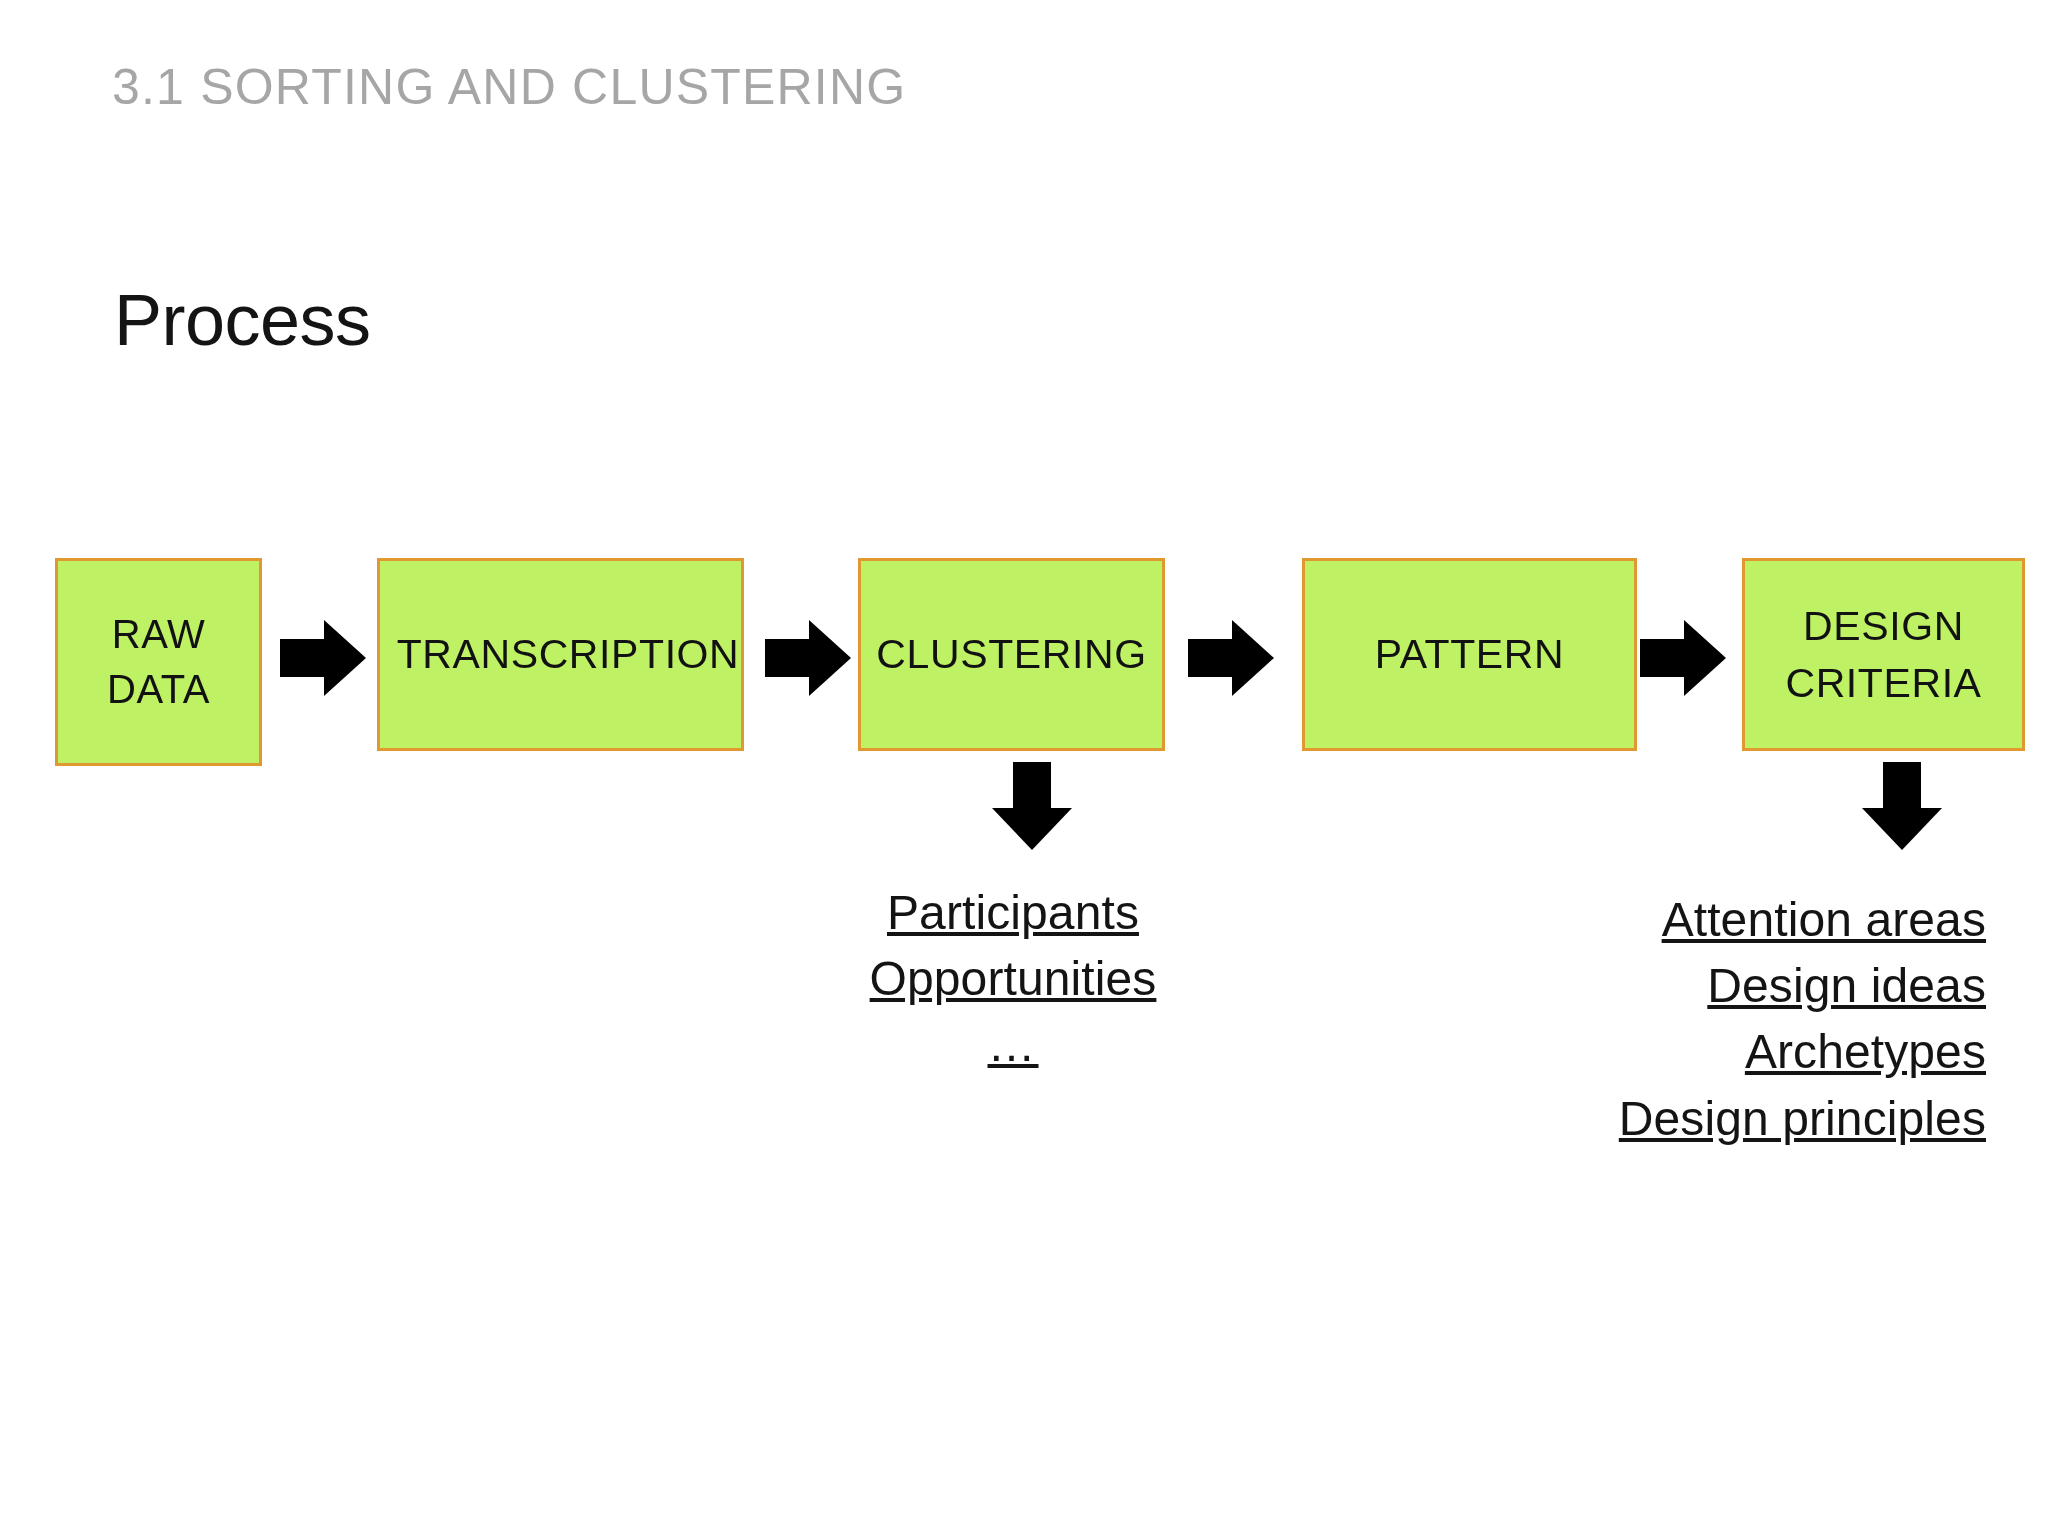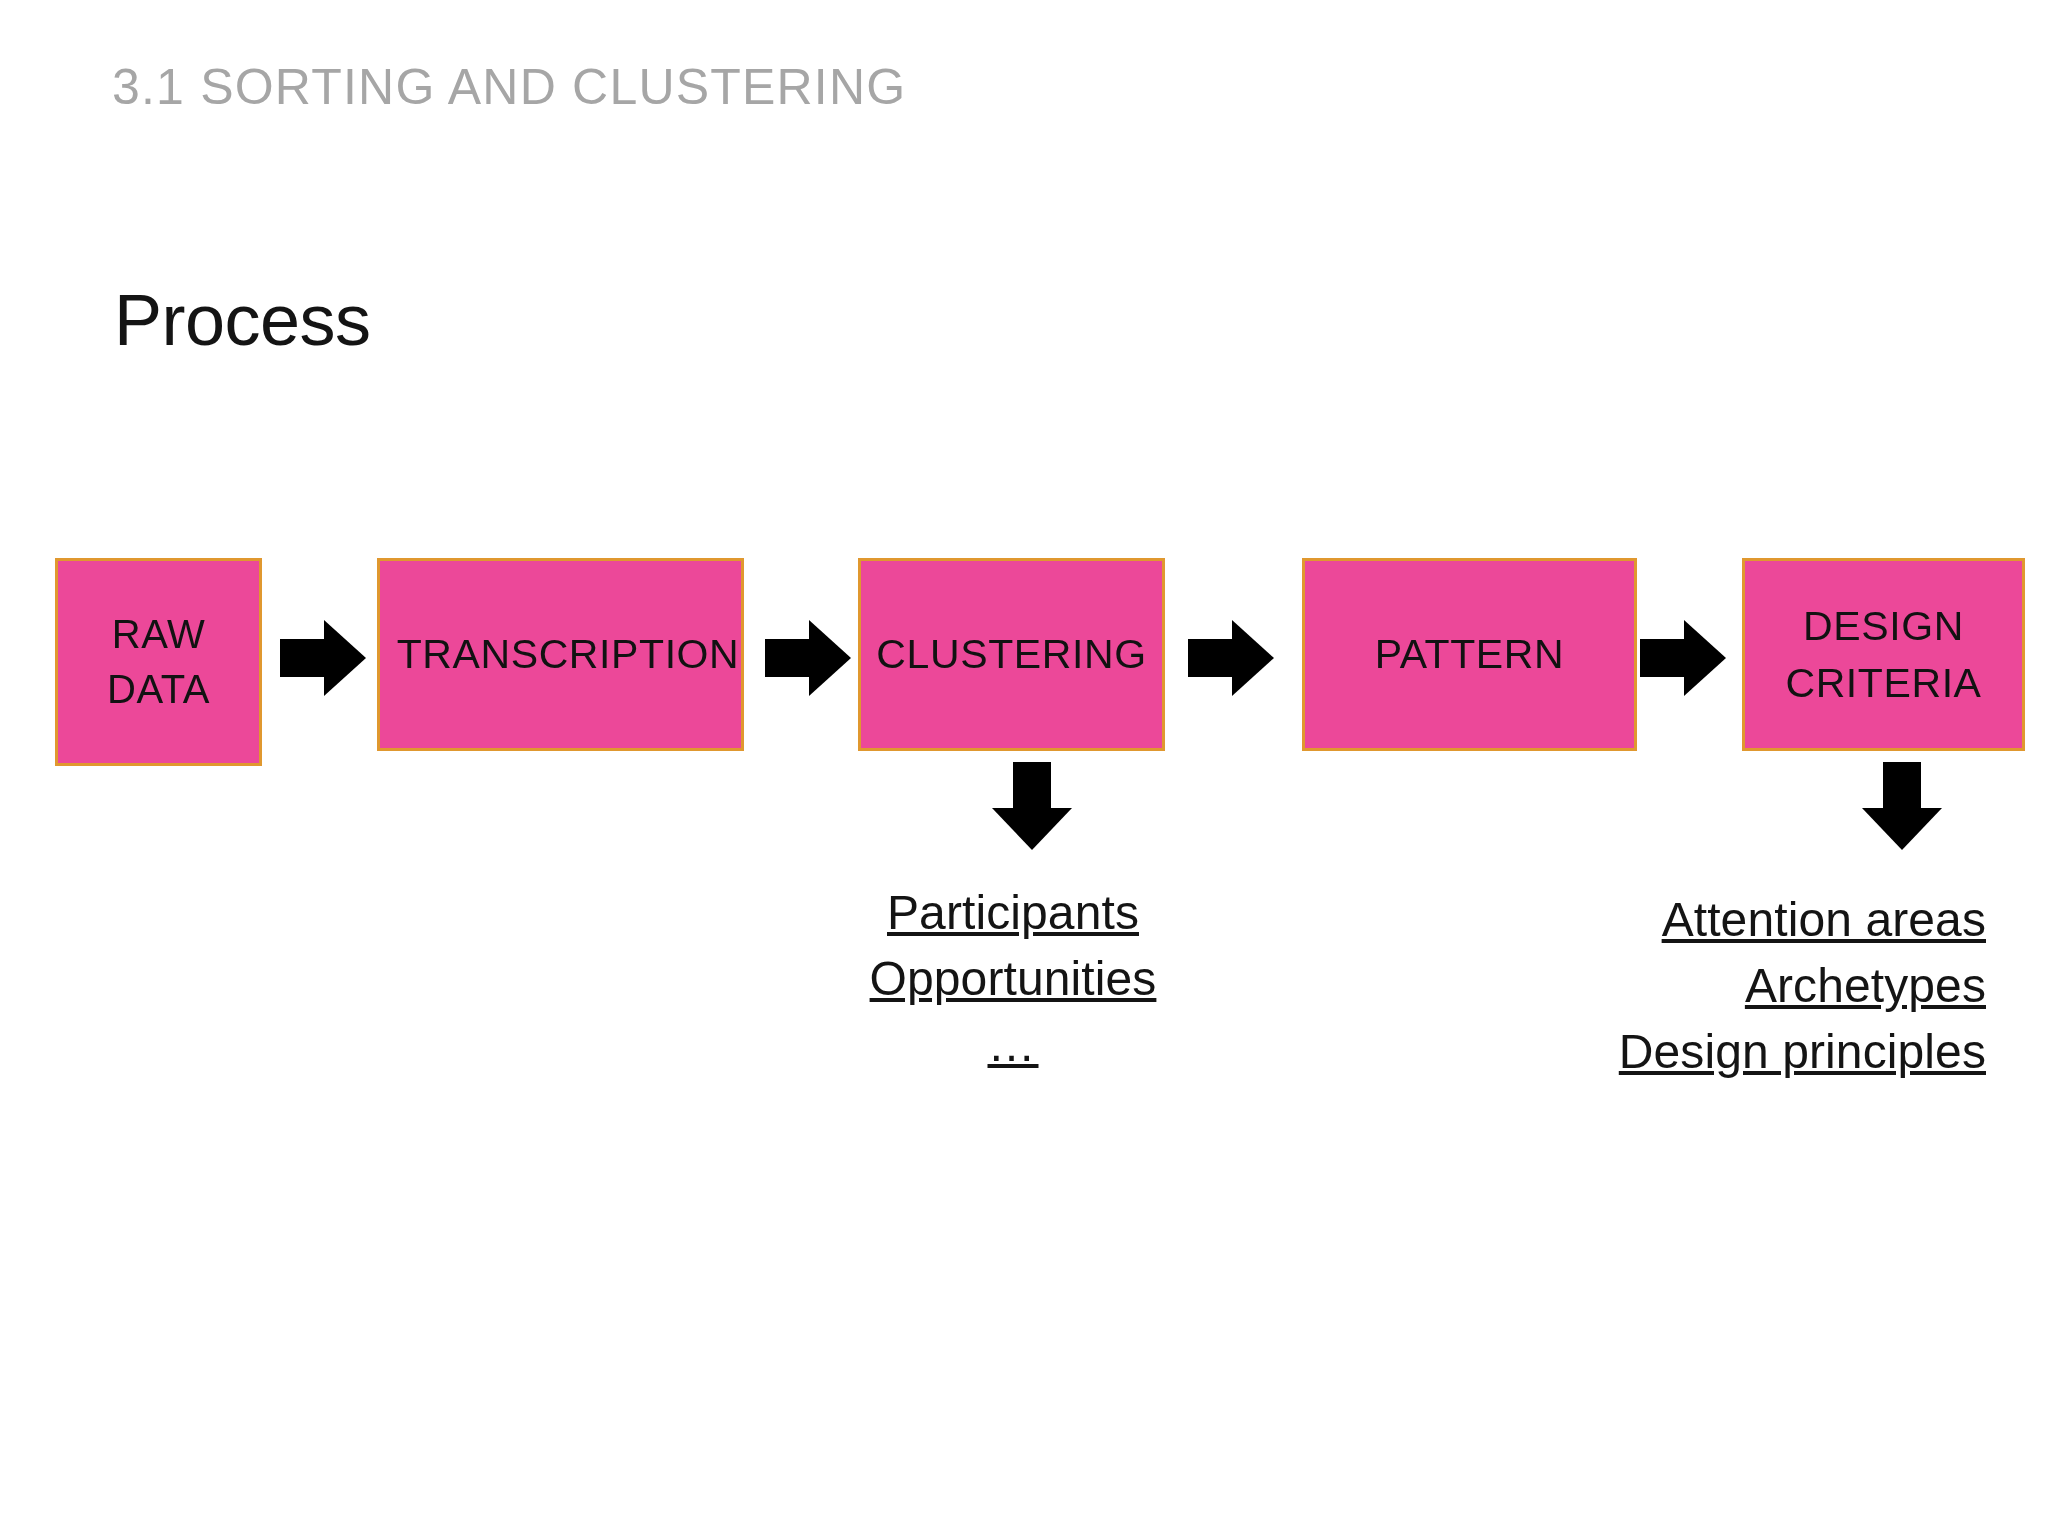--- a/index.html
+++ b/index.html
@@ -53,21 +53,21 @@
     left: 0;
     top: 0;
     width: 2048px;
     height: 1536px;
   }
 
   .node {
     position: absolute;
     box-sizing: border-box;
     border: 3px solid #e0982f;
-    background: #ec4899;
+    background: #bef264;
     display: flex;
     flex-direction: column;
     align-items: center;
     justify-content: center;
     color: #121212;
     font-weight: 300;
     letter-spacing: 0.6px;
   }
   .node .line {
     display: block;
@@ -240,18 +240,19 @@
     </div>
 
     <div class="outputs" id="outputs-clustering">
       <span class="out-item">Participants</span>
       <span class="out-item">Opportunities</span>
       <span class="out-item ellipsis">…</span>
     </div>
 
     <div class="outputs" id="outputs-design">
       <span class="out-item">Attention areas</span>
+      <span class="out-item">Design ideas</span>
       <span class="out-item">Archetypes</span>
       <span class="out-item">Design principles</span>
     </div>
 
   </div>
 </div>
 
 </body></html>

